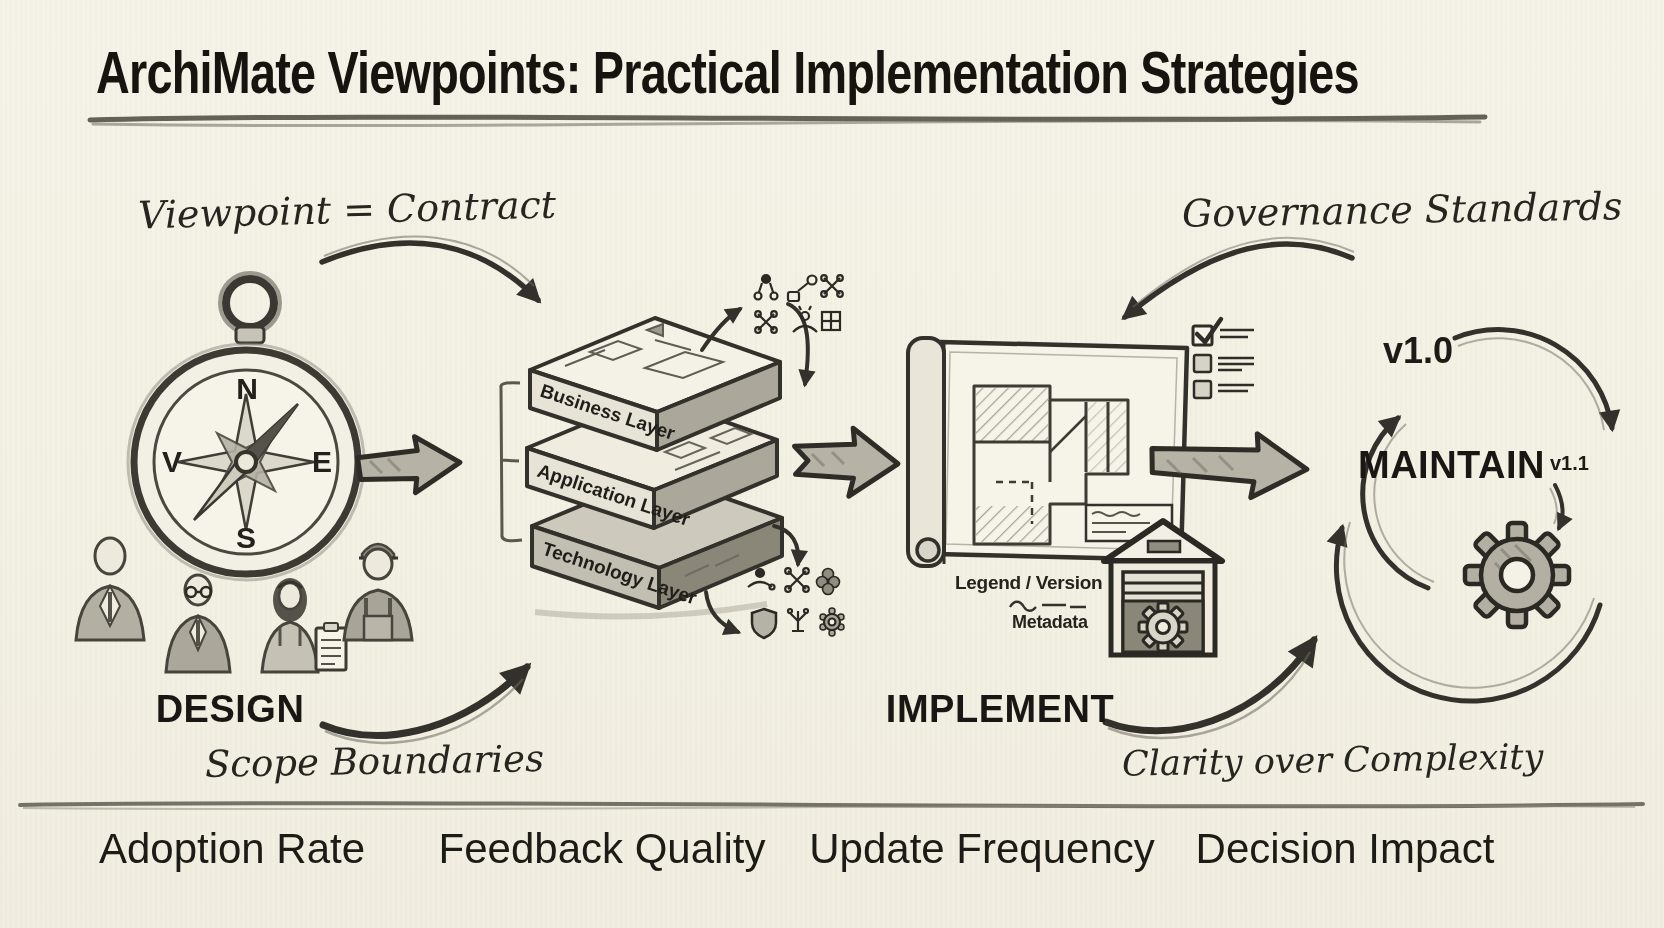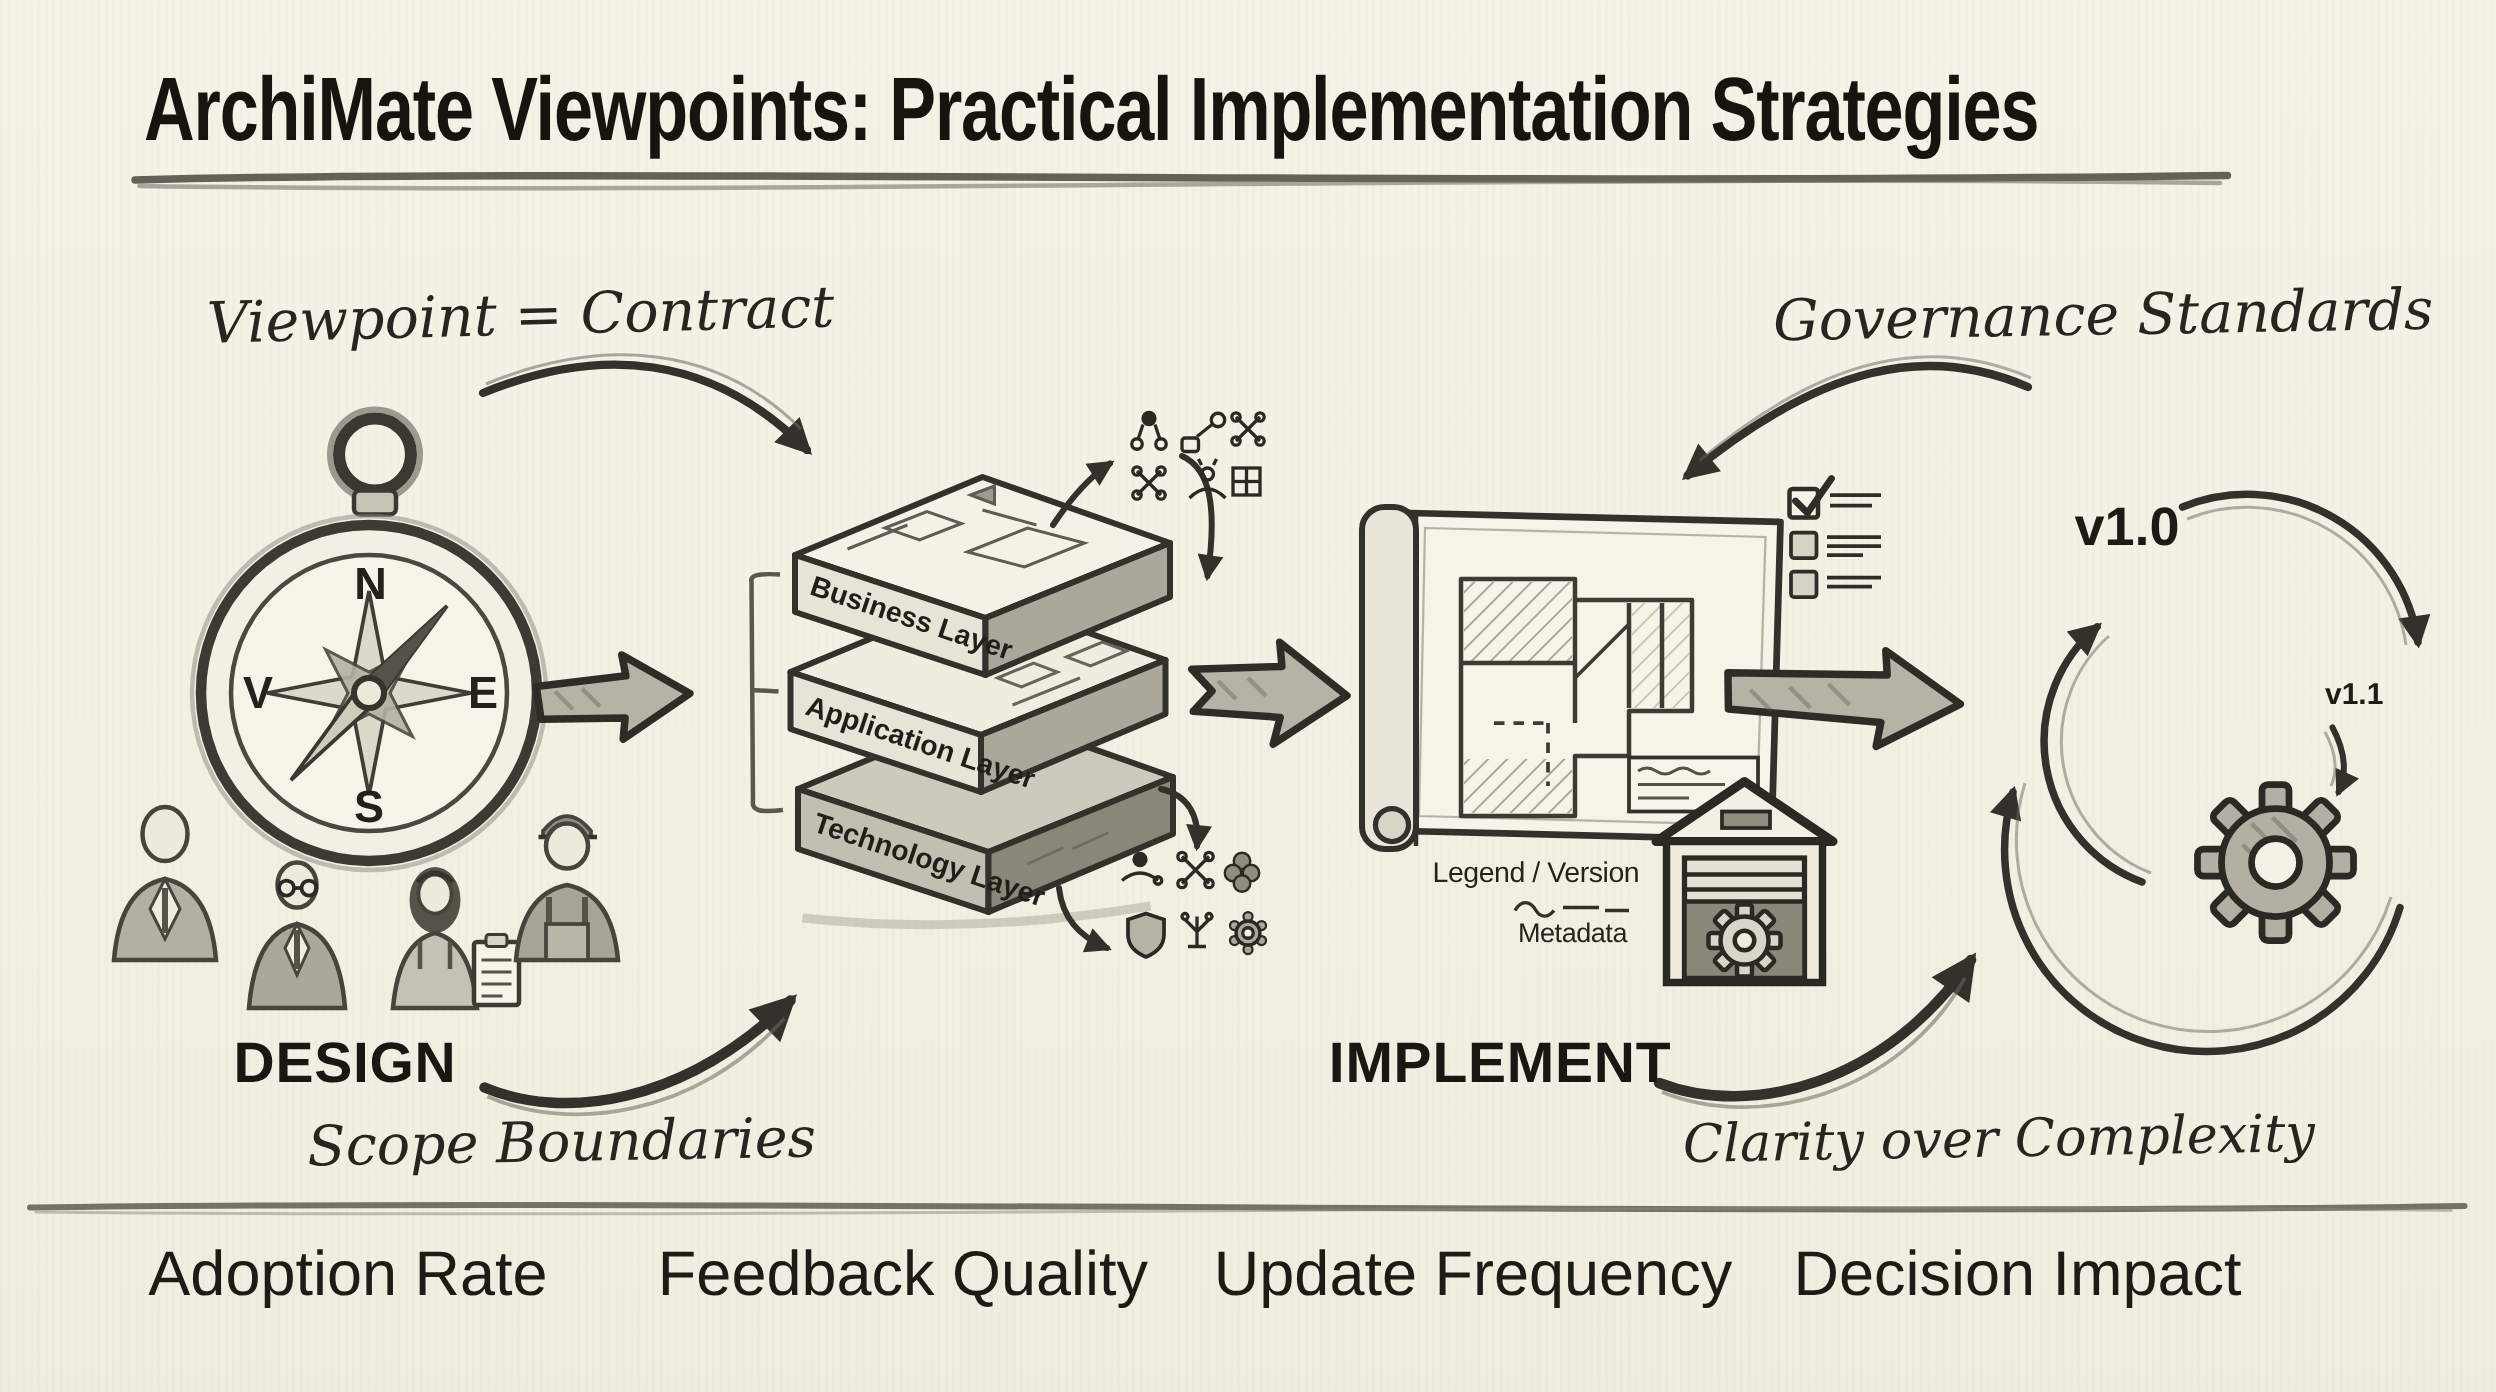--- a/index.html
+++ b/index.html
@@ -9,21 +9,21 @@
   #canvas{position:relative;width:1664px;height:928px;
           background:repeating-linear-gradient(90deg,rgba(60,55,40,.015) 0 2px,transparent 2px 5px);padding-left:48px;}
   .abs{position:absolute;}
   .title{font-size:60px;font-weight:700;color:#16140f;letter-spacing:-1px;
          transform:scaleX(.78);transform-origin:left top;white-space:nowrap;}
   .hand{font-family:"DejaVu Serif",serif;font-style:italic;color:#272520;white-space:nowrap;}
   .stage{font-size:38px;font-weight:700;color:#191713;letter-spacing:.5px;white-space:nowrap;}
   .metric{font-size:42px;font-weight:400;color:#1d1b16;white-space:nowrap;}
   .ver{font-weight:700;color:#1d1b16;white-space:nowrap;}
   .center{transform:translateX(-50%);}
-  .small-label{font-weight:400;color:#25231d;white-space:nowrap;letter-spacing:-.3px;text-align:right;}
+  .small-label{font-weight:700;color:#25231d;white-space:nowrap;letter-spacing:-.3px;text-align:right;}
   svg{overflow:visible;}
 </style>
 </head>
 <body>
 
 <div id="canvas">
 
   <svg width="0" height="0" class="abs" style="left:0;top:0">
     <defs>
       <marker id="ah" viewBox="0 0 12 12" refX="9" refY="6" markerWidth="5.2" markerHeight="5.2" orient="auto">
@@ -352,20 +352,21 @@
     <path d="M124,262 A94,94 0 0 1 96,104" stroke="#6b675d" stroke-width="2" fill="none" opacity=".5"></path>
     <path d="M145,18 A115,115 0 0 1 302,108" stroke="#33312b" stroke-width="5" fill="none" marker-end="url(#ah)" stroke-linecap="round"></path>
     <path d="M148,26 A107,107 0 0 1 294,110" stroke="#6b675d" stroke-width="2" fill="none" opacity=".5"></path>
     <path d="M290,285 A100,100 0 0 1 32,208" stroke="#33312b" stroke-width="5" fill="none" marker-end="url(#ah)" stroke-linecap="round"></path>
     <path d="M284,278 A94,94 0 0 1 40,202" stroke="#6b675d" stroke-width="2" fill="none" opacity=".5"></path>
     <path d="M245,165 C253,180 255,195 249,208" stroke="#33312b" stroke-width="4" fill="none" marker-end="url(#ah)" stroke-linecap="round"></path>
     <path d="M240,168 C247,181 249,193 244,204" stroke="#6b675d" stroke-width="2" fill="none" opacity=".5"></path>
   </svg>
 
   <div class="abs ver" style="left:1383px;top:330px;font-size:36px">v1.0</div>
+  <div class="abs stage" style="left:1358px;top:444px;font-size:38px">MAINTAIN</div>
   <div class="abs ver" style="left:1550px;top:452px;font-size:20px">v1.1</div>
 
   <svg class="abs" style="left:1462px;top:520px" width="110" height="110" viewBox="0 0 110 110">
     <g transform="translate(55,55)">
       <g fill="#b3afa2" stroke="#2b2923" stroke-width="4.5">
         <rect x="-9" y="-52" width="18" height="20" rx="4"></rect>
         <rect x="-9" y="32" width="18" height="20" rx="4"></rect>
         <rect x="-52" y="-9" width="20" height="18" rx="4"></rect>
         <rect x="32" y="-9" width="20" height="18" rx="4"></rect>
         <rect x="-9" y="-52" width="18" height="20" rx="4" transform="rotate(45)"></rect>

